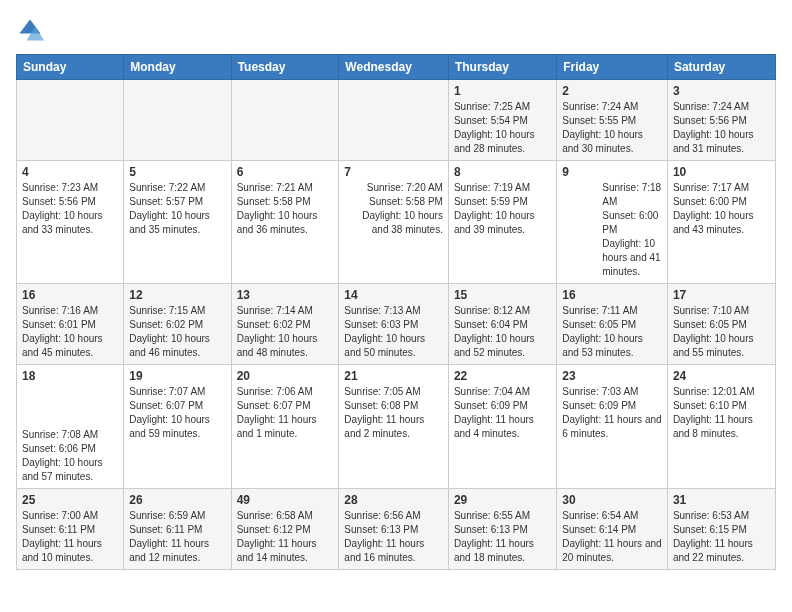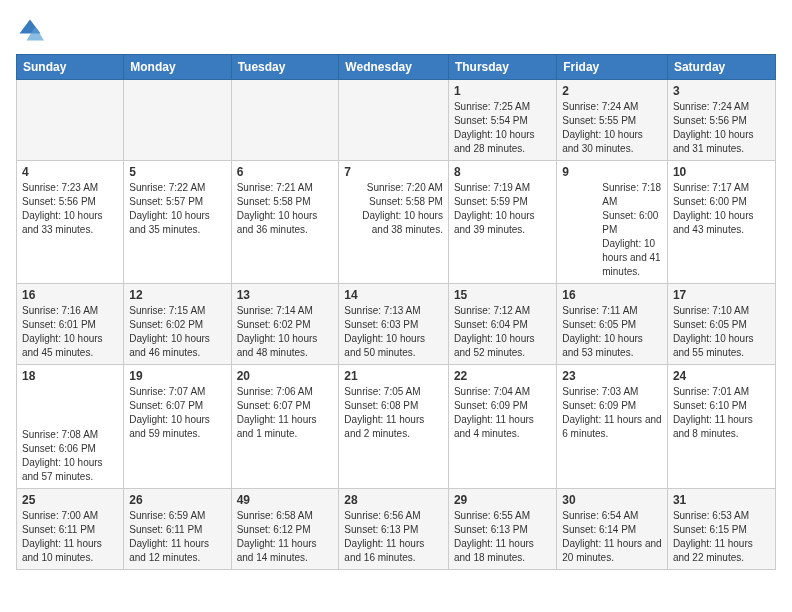--- a/index.html
+++ b/index.html
@@ -207,21 +207,21 @@
 Daylight: 10 hours and 48 minutes.</div>
         </td>
         <td>
           <span class="day-num">14</span>
           <div class="day-info" style="white-space: pre-line;">Sunrise: 7:13 AM
 Sunset: 6:03 PM
 Daylight: 10 hours and 50 minutes.</div>
         </td>
         <td>
           <span class="day-num">15</span>
-          <div class="day-info" style="white-space: pre-line;">Sunrise: 7:12 AM
+          <div class="day-info" style="white-space: pre-line;">Sunrise: 8:12 AM
 Sunset: 6:04 PM
 Daylight: 10 hours and 52 minutes.</div>
         </td>
         <td>
           <span class="day-num">16</span>
           <div class="day-info" style="white-space: pre-line;">Sunrise: 7:11 AM
 Sunset: 6:05 PM
 Daylight: 10 hours and 53 minutes.</div>
         </td>
         <td>
@@ -263,21 +263,21 @@
 Daylight: 11 hours and 4 minutes.</div>
         </td>
         <td>
           <span class="day-num">23</span>
           <div class="day-info" style="white-space: pre-line;">Sunrise: 7:03 AM
 Sunset: 6:09 PM
 Daylight: 11 hours and 6 minutes.</div>
         </td>
         <td>
           <span class="day-num">24</span>
-          <div class="day-info" style="white-space: pre-line;">Sunrise: 7:01 AM
+          <div class="day-info" style="white-space: pre-line;">Sunrise: 12:01 AM
 Sunset: 6:10 PM
 Daylight: 11 hours and 8 minutes.</div>
         </td>
       </tr>
       <tr>
         <td>
           <span class="day-num">25</span>
           <div class="day-info" style="white-space: pre-line;">Sunrise: 7:00 AM
 Sunset: 6:11 PM
 Daylight: 11 hours and 10 minutes.</div>

